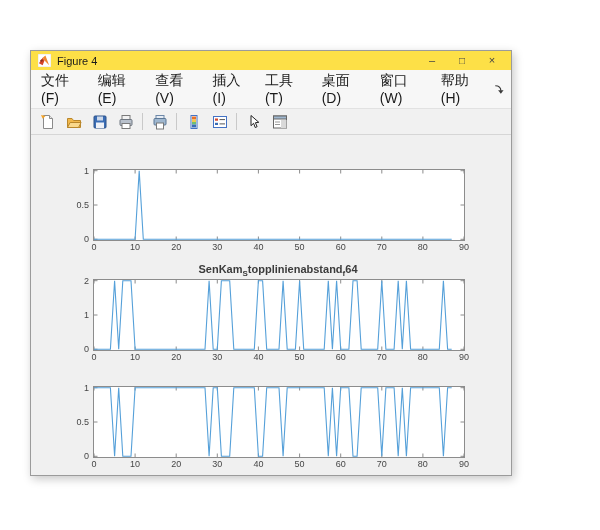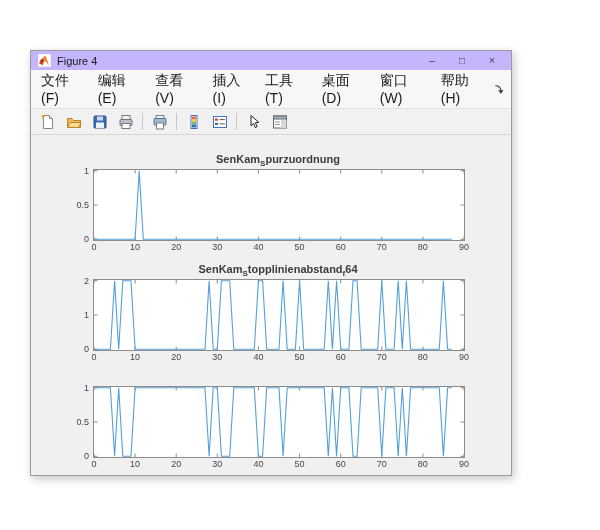--- a/index.html
+++ b/index.html
@@ -2,21 +2,21 @@
 <html><head>
 <meta charset="utf-8">
 <style>
   html,body{margin:0;padding:0;}
   .page{position:relative;width:600px;height:530px;background:#ffffff;overflow:hidden;
         font-family:"Liberation Sans", sans-serif;}
   .window{position:absolute;left:30px;top:50px;width:482px;height:426px;box-sizing:border-box;
           background:#f0f0f0;border:1px solid #9b9b9b;box-shadow:2px 3px 9px rgba(0,0,0,.22);
           display:flex;flex-direction:column;}
   
-  .titlebar{flex:0 0 19px;background:#c4b5fd;display:flex;align-items:center;padding-left:7px;}
+  .titlebar{flex:0 0 19px;background:#fde047;display:flex;align-items:center;padding-left:7px;}
   .mlicon{width:13px;height:13px;margin-right:6px;flex:0 0 auto;}
   .wtitle{font-size:11px;color:#1a1a1a;flex:1 1 auto;}
   .wctrls{display:flex;align-items:center;height:100%;margin-right:4px;}
   .wbtn{width:30px;text-align:center;font-size:11px;color:#444;line-height:19px;cursor:default;}
   .wbtn.max{font-size:10px;}
   
   .menubar{flex:0 0 22px;background:#f7f7f7;border-bottom:1px solid #e2e2e2;display:flex;
            align-items:center;padding-left:3px;}
   .mitem{font-size:14px;color:#1a1a1a;padding:2px 7px;}
   .dock{margin-left:auto;margin-right:6px;width:14px;height:14px;}
@@ -140,21 +140,20 @@
           <rect x="1.5" y="2" width="13" height="3" fill="#9fb7cf" stroke="#666666"></rect>
           <rect x="9" y="6" width="5.5" height="8" fill="#d9d9d9"></rect>
           <line x1="3" y1="8" x2="8" y2="8" stroke="#999999"></line>
           <line x1="3" y1="10.5" x2="8" y2="10.5" stroke="#999999"></line>
         </svg>
       </div>
     </div>
 
     <div class="canvas">
       <div class="subplot" style="top:18px">
-        <div class="sp-title"><span>SenKam</span><sub>S</sub><span>purzuordnung</span></div>
         <div class="plotbox">
             <svg width="370" height="70" viewBox="0 0 370 70">
               <path d="M0.0 70V66.5M0.0 0V3.5M41.1 70V66.5M41.1 0V3.5M82.2 70V66.5M82.2 0V3.5M123.3 70V66.5M123.3 0V3.5M164.4 70V66.5M164.4 0V3.5M205.6 70V66.5M205.6 0V3.5M246.7 70V66.5M246.7 0V3.5M287.8 70V66.5M287.8 0V3.5M328.9 70V66.5M328.9 0V3.5M370.0 70V66.5M370.0 0V3.5M0 69.3H3.5M370 69.3H366.5M0 35.0H3.5M370 35.0H366.5M0 0.7H3.5M370 0.7H366.5" stroke="#6e6e6e" stroke-width="0.8" fill="none"></path>
               <polyline points="0.0,69.3 4.1,69.3 8.2,69.3 12.3,69.3 16.4,69.3 20.6,69.3 24.7,69.3 28.8,69.3 32.9,69.3 37.0,69.3 41.1,69.3 45.2,0.7 49.3,69.3 53.4,69.3 57.6,69.3 61.7,69.3 65.8,69.3 69.9,69.3 74.0,69.3 78.1,69.3 82.2,69.3 86.3,69.3 90.4,69.3 94.6,69.3 98.7,69.3 102.8,69.3 106.9,69.3 111.0,69.3 115.1,69.3 119.2,69.3 123.3,69.3 127.4,69.3 131.6,69.3 135.7,69.3 139.8,69.3 143.9,69.3 148.0,69.3 152.1,69.3 156.2,69.3 160.3,69.3 164.4,69.3 168.6,69.3 172.7,69.3 176.8,69.3 180.9,69.3 185.0,69.3 189.1,69.3 193.2,69.3 197.3,69.3 201.4,69.3 205.6,69.3 209.7,69.3 213.8,69.3 217.9,69.3 222.0,69.3 226.1,69.3 230.2,69.3 234.3,69.3 238.4,69.3 242.6,69.3 246.7,69.3 250.8,69.3 254.9,69.3 259.0,69.3 263.1,69.3 267.2,69.3 271.3,69.3 275.4,69.3 279.6,69.3 283.7,69.3 287.8,69.3 291.9,69.3 296.0,69.3 300.1,69.3 304.2,69.3 308.3,69.3 312.4,69.3 316.6,69.3 320.7,69.3 324.8,69.3 328.9,69.3 333.0,69.3 337.1,69.3 341.2,69.3 345.3,69.3 349.4,69.3 353.6,69.3 357.7,69.3" fill="none" stroke="#55a0d9" stroke-width="1.1"></polyline>
             </svg>
           </div>
       <span class="xlab" style="left: 63px; top: 89px;">0</span>
           <span class="xlab" style="left: 104.111px; top: 89px;">10</span>
           <span class="xlab" style="left: 145.222px; top: 89px;">20</span>
           <span class="xlab" style="left: 186.333px; top: 89px;">30</span>

